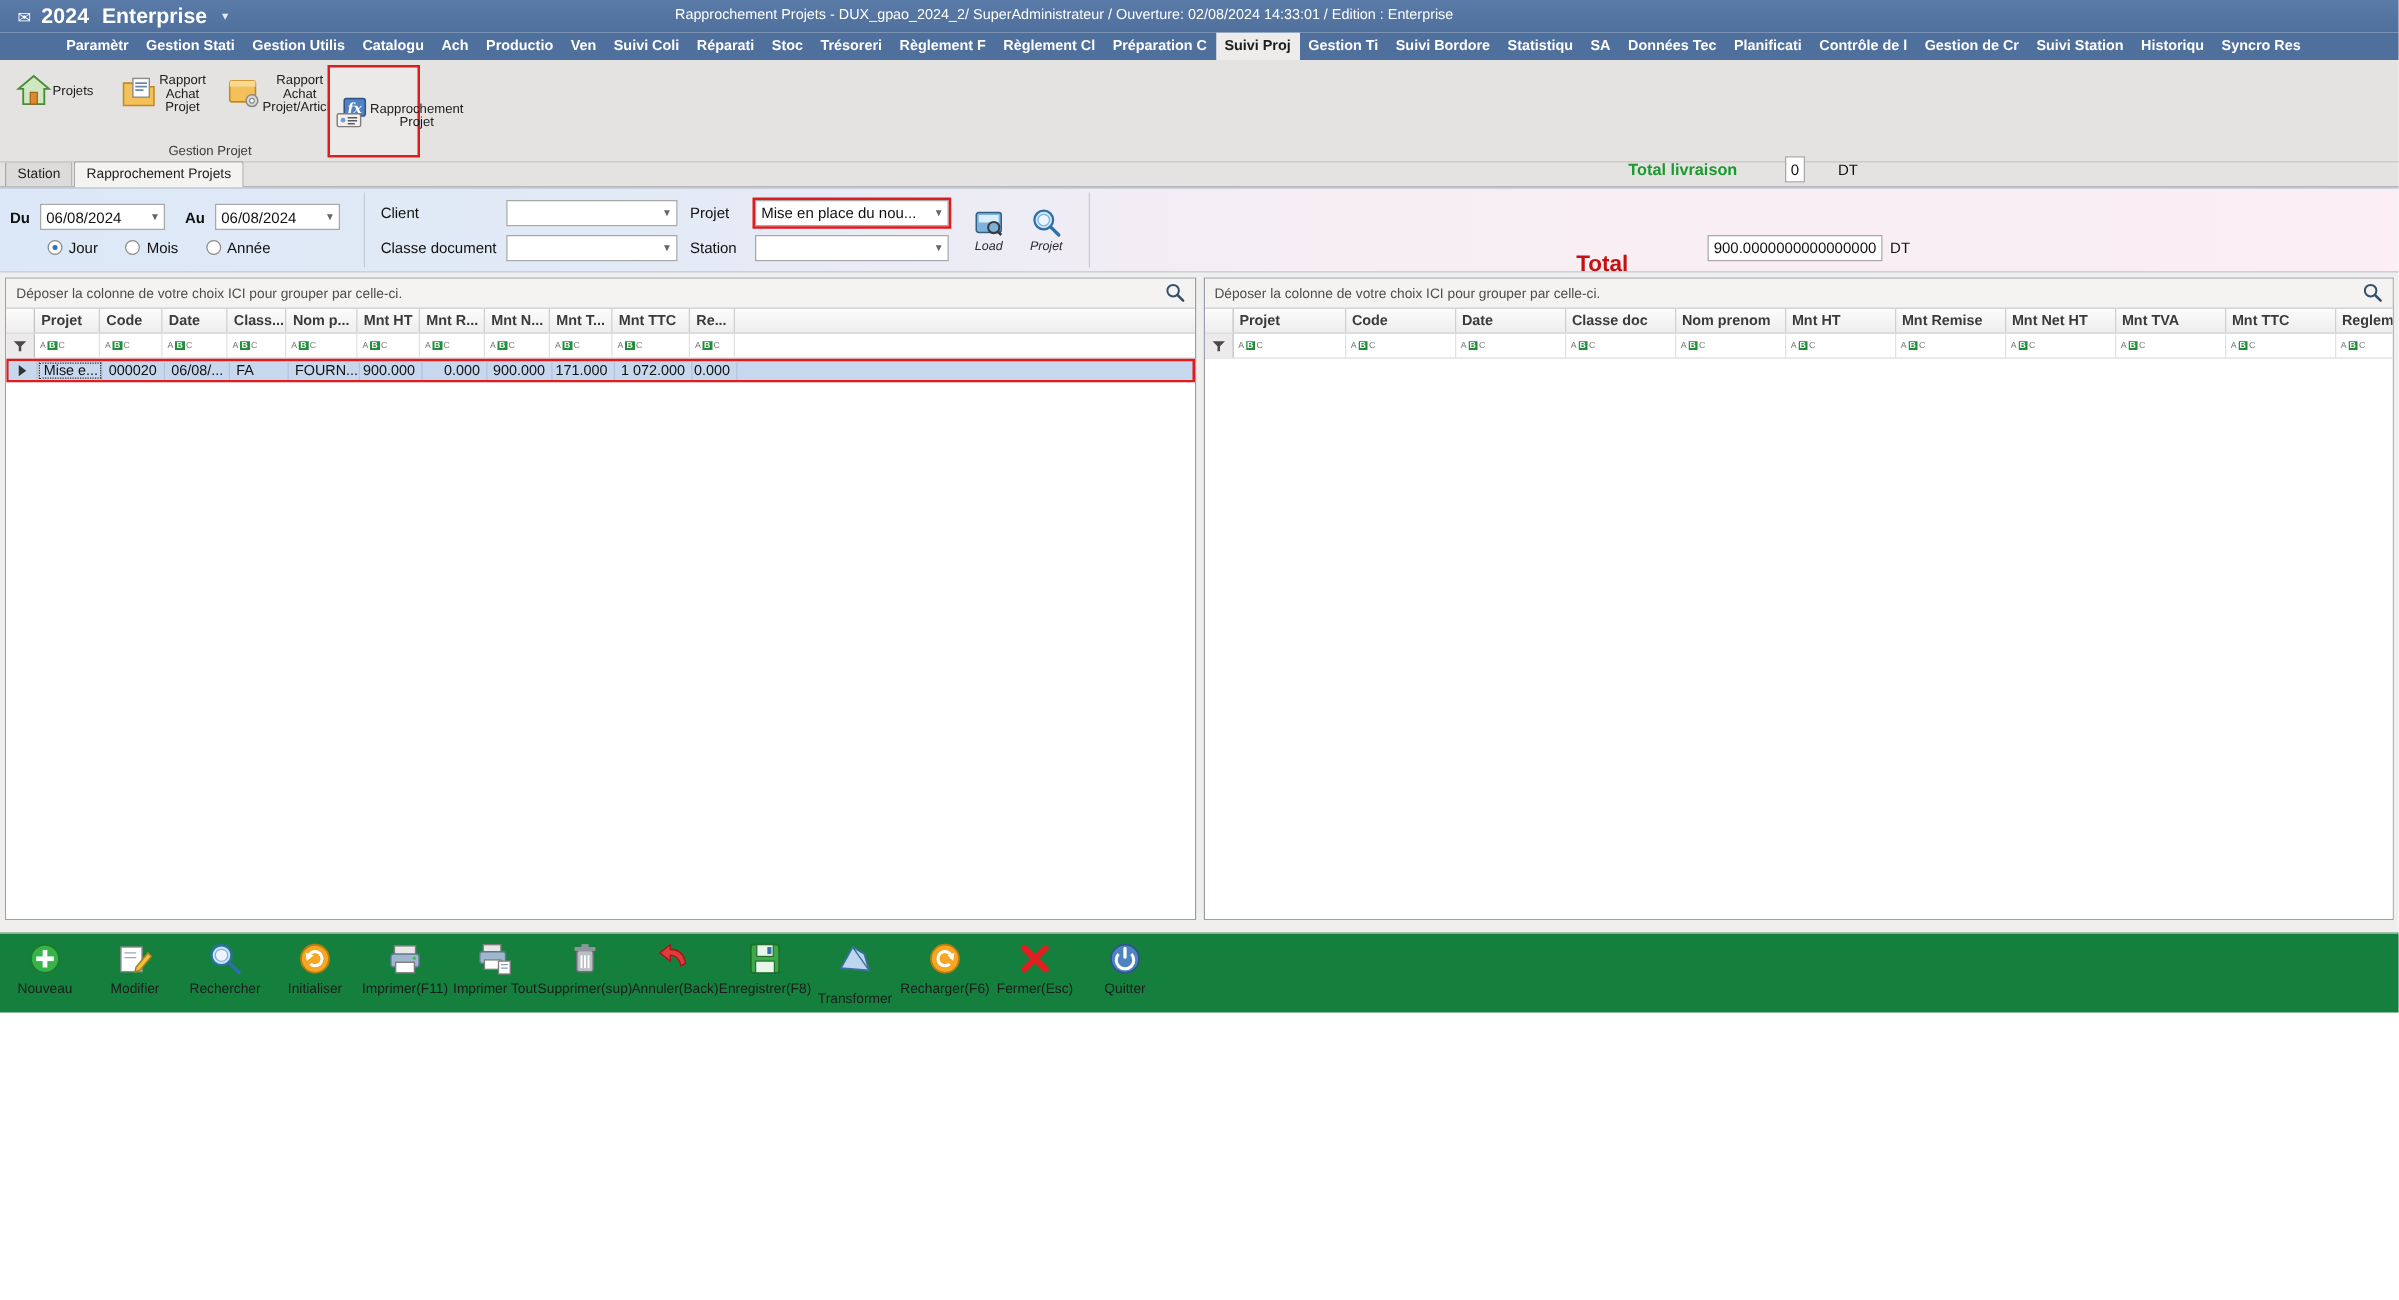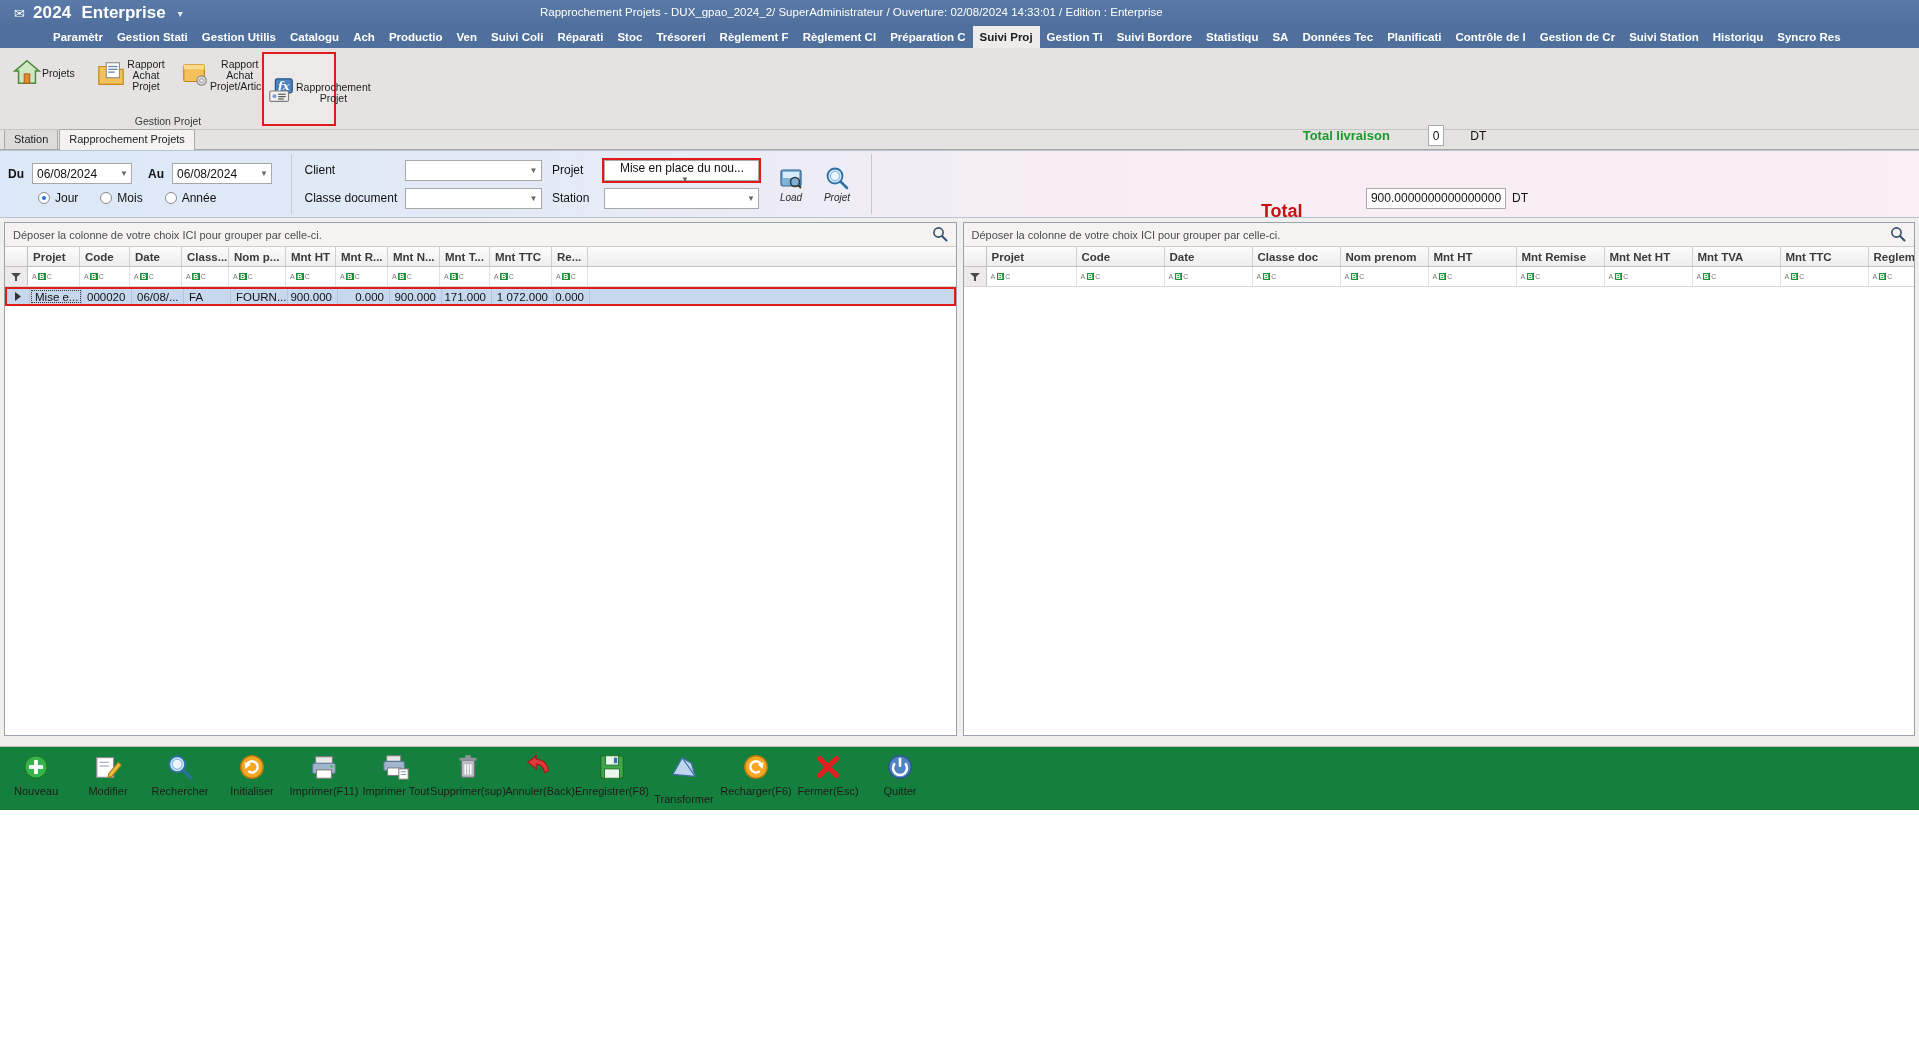--- a/index.html
+++ b/index.html
@@ -556,21 +556,21 @@
       <div class="combo" style="width:137px;">
         <span></span>
         <span class="arw">▼</span>
       </div>
     </div>
   </div>
 
   <div class="fsec" style="flex-direction:column;justify-content:center;width:215px;">
     <div style="display:flex;align-items:center;margin-bottom:7px;">
       <span class="lbl-n" style="width:52px;">Projet</span>
-      <div class="combo redbox" style="width:155px;flex-direction:column;">
+      <div class="combo redbox" style="width:155px;">
         <span>Mise en place du nou...</span>
         <span class="arw">▼</span>
       </div>
     </div>
     <div style="display:flex;align-items:center;">
       <span class="lbl-n" style="width:52px;">Station</span>
       <div class="combo" style="width:155px;">
         <span></span>
         <span class="arw">▼</span>
       </div>
@@ -642,21 +642,21 @@
             </div>
             <div class="gh" style="width: 50px;">
               <span>Code</span>
             </div>
             <div class="gh" style="width: 52px;">
               <span>Date</span>
             </div>
             <div class="gh" style="width: 47px;">
               <span>Class...</span>
             </div>
-            <div class="gh" style="width: 57px;">
+            <div class="gh" style="width: 57px; justify-content: center;">
               <span>Nom p...</span>
             </div>
             <div class="gh" style="width: 50px;">
               <span>Mnt HT</span>
             </div>
             <div class="gh" style="width: 52px;">
               <span>Mnt R...</span>
             </div>
             <div class="gh" style="width: 52px;">
               <span>Mnt N...</span>

